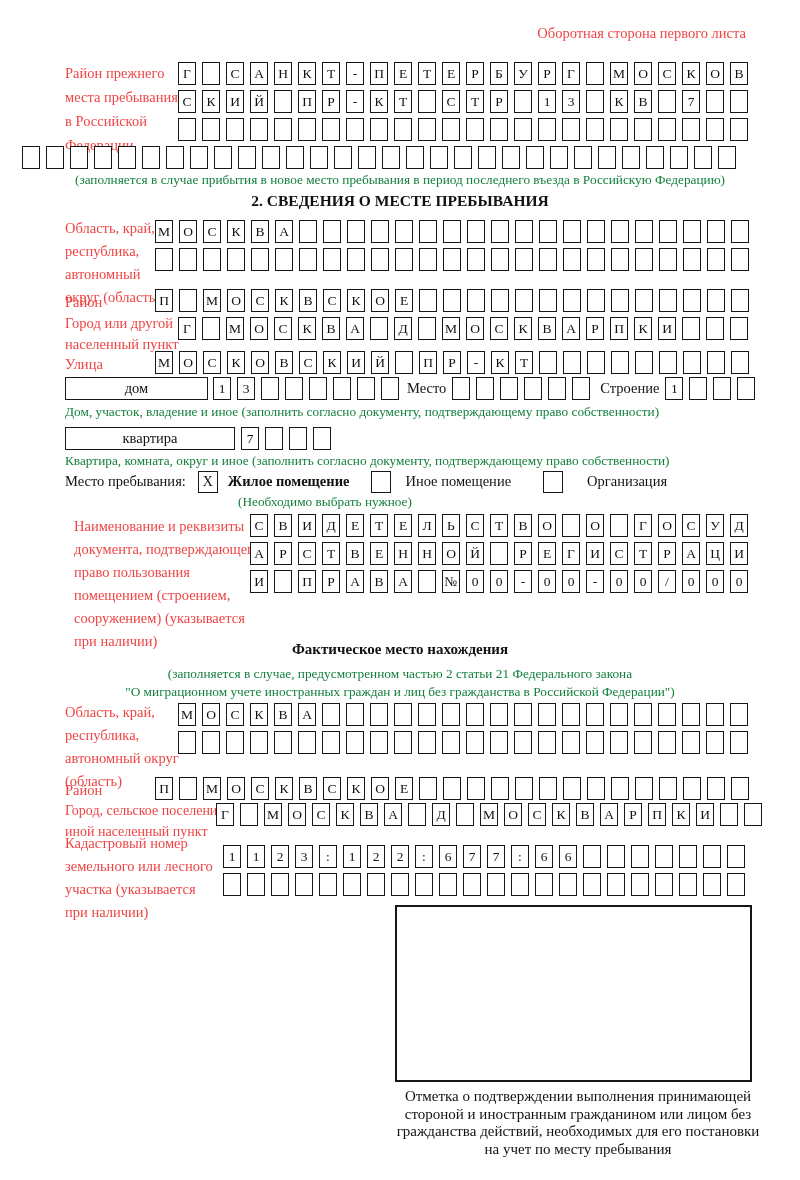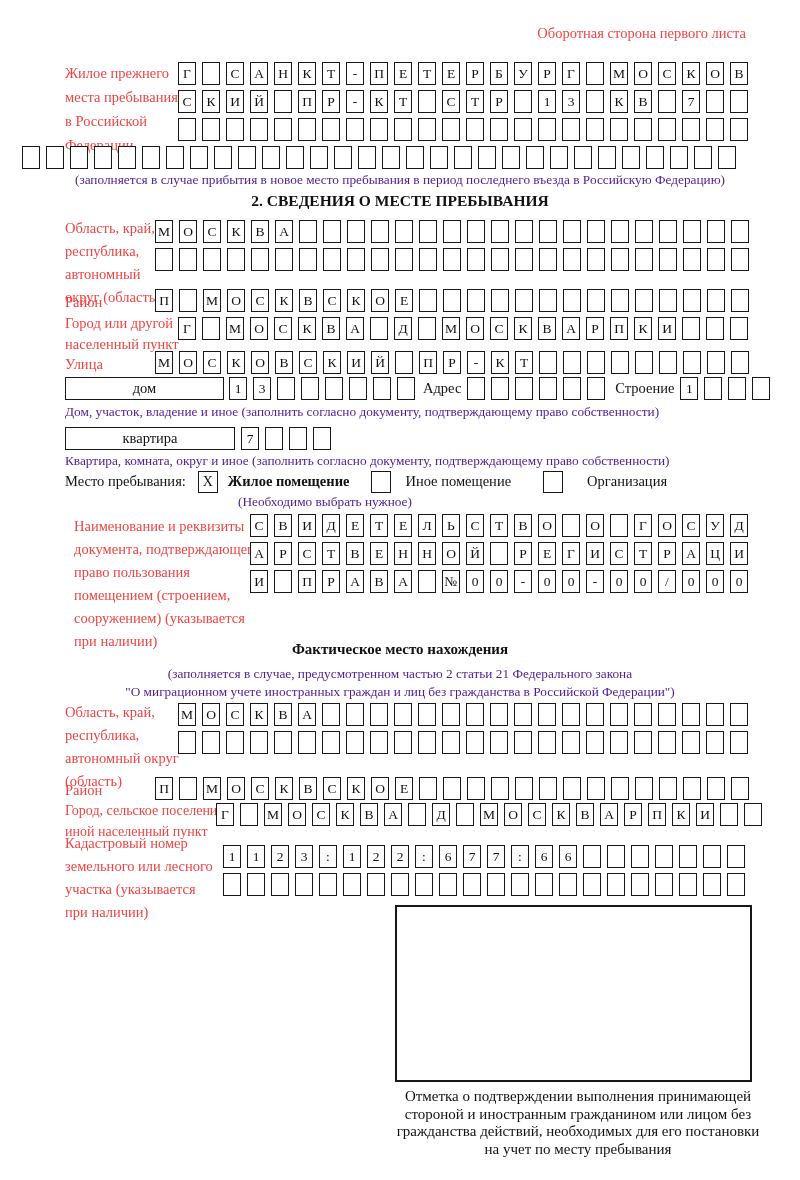--- a/index.html
+++ b/index.html
@@ -3,21 +3,21 @@
 <meta charset="utf-8">
 <style>
   * { margin:0; padding:0; box-sizing:border-box; }
   html,body { background:#ffffff; }
   body { width:800px; height:1180px; font-family:"Liberation Serif", serif; color:#111; }
   #page { position:relative; width:800px; height:1180px; background:#fff; overflow:hidden; }
 
   .abs { position:absolute; }
   .lbl { font-size:14.5px; color:#ef4444; line-height:23px; }
   .lbl-sm { font-size:14px; }
-  .note { font-size:13.3px; color:#4c1d95; }
+  .note { font-size:13.3px; color:#15803d; }
   .center { width:800px; text-align:center; }
   .bold { font-weight:bold; }
 
   .boxrow { display:flex; gap:6px; }
   .cbox {
     width:18px; height:23px; flex:0 0 18px;
     border:1.5px solid #171717;
     display:flex; align-items:center; justify-content:center;
     font-size:13.5px; font-family:"Liberation Serif", serif; color:#111;
     background:#fff;
@@ -39,21 +39,21 @@
   .title { font-size:15.5px; }
 </style>
 </head>
 <body>
 
 <div id="page">
 
   <div class="abs lbl" style="top:22px; right:54px;">Оборотная сторона первого листа</div>
 
   <div class="abs lbl" style="top:61px; left:65px; line-height:24px;">
-      <div>Жилое прежнего</div>
+      <div>Район прежнего</div>
       <div>места пребывания</div>
       <div>в Российской</div>
       <div>Федерации</div>
     </div>
   <div class="abs boxrow" style="top:62px; left:178px;">
       <span class="cbox">Г</span>
       <span class="cbox"></span>
       <span class="cbox">С</span>
       <span class="cbox">А</span>
       <span class="cbox">Н</span>
@@ -309,32 +309,32 @@
       <span class="cbox"></span>
       <span class="cbox"></span>
       <span class="cbox"></span>
       <span class="cbox"></span>
       <span class="cbox"></span>
       <span class="cbox"></span>
       <span class="cbox"></span>
     </div>
 
   <div class="abs flexrow" style="top:377px; left:65px;">
-    <div class="widebox" style="width:159px;">дом</div>
+    <div class="widebox" style="width:143px;">дом</div>
     <div class="boxrow" style="margin-left:5px;">
         <span class="cbox">1</span>
         <span class="cbox">3</span>
         <span class="cbox"></span>
         <span class="cbox"></span>
         <span class="cbox"></span>
         <span class="cbox"></span>
         <span class="cbox"></span>
         <span class="cbox"></span>
       </div>
-    <div class="inline-lbl" style="margin-left:8px;">Адрес</div>
+    <div class="inline-lbl" style="margin-left:8px;">Место</div>
     <div class="boxrow" style="margin-left:6px;">
         <span class="cbox"></span>
         <span class="cbox"></span>
         <span class="cbox"></span>
         <span class="cbox"></span>
         <span class="cbox"></span>
         <span class="cbox"></span>
       </div>
     <div class="inline-lbl" style="margin-left:10px;">Строение</div>
     <div class="boxrow" style="margin-left:6px;">

